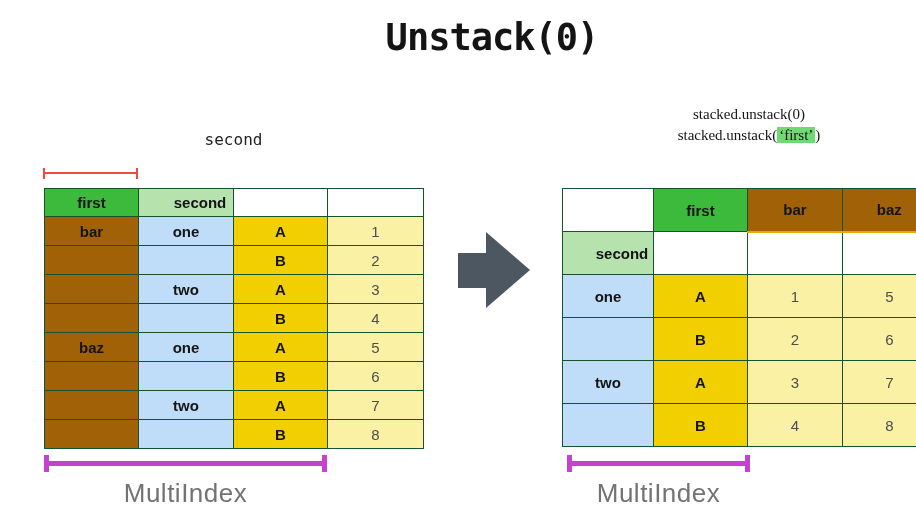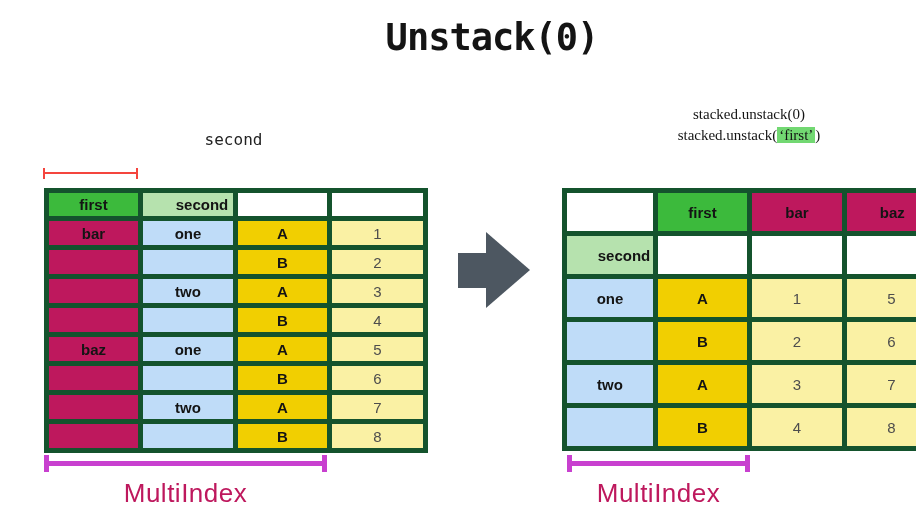--- a/index.html
+++ b/index.html
@@ -12,31 +12,31 @@
     font-family:"DejaVu Sans Mono", monospace; font-size:37px; font-weight:600; color:#141414;
     letter-spacing:-1px;
   }
   .caption-stacked {
     position:absolute; left:10px; top:130px; width:379px; text-align:center;
     font-family:"DejaVu Sans Mono", monospace; font-size:16px; color:#222;
   }
   
   table { border-collapse:collapse; table-layout:fixed; position:absolute; }
   td {
-    border:5px solid #14532d; text-align:center; vertical-align:middle;
+    border:1px solid #14532d; text-align:center; vertical-align:middle;
     font-size:15px; font-weight:bold; color:#141414; padding:0; overflow:hidden;
   }
   .left-table  { left:10px;  top:188px; width:379px; }
   .right-table { left:528px; top:188px; width:374px; }
   .left-table tr  { height:29px; }
   .left-table tr.hdr { height:28px; }
   .right-table tr { height:43px; }
   .c-green    { background:#3cba3c; }
   .c-ltgreen  { background:#b6e2ae;padding-left:28px; }
-  .c-blue     { background:#be185d; }
+  .c-blue     { background:#a16207; }
   .c-ltblue   { background:#bfdcf8; }
   .c-gold     { background:#f1cf01; }
   .c-ltyellow { background:#faf1a4; }
   .c-white    { background:#ffffff; }
   .num { font-weight:normal; color:#4d4d4d; }
   .gold-b { border-bottom:2px solid #e8a800; }
   .gold-r { border-right:2px solid #e8a800; }
   
   .code-block {
     position:absolute; left:528px; top:104px; width:374px; text-align:center;
@@ -53,21 +53,21 @@
   .red-bracket { left:9px; top:168px; width:95px; height:11px; }
   .red-bracket .bar  { top:4px; height:2px; background:#f4453e; }
   .red-bracket .endL,.red-bracket .endR { width:2px; background:#f4453e; }
   .mi-bracket { top:455px; height:17px; }
   .mi-bracket .bar { top:6px; height:5px; background:#c840cf; }
   .mi-bracket .endL,.mi-bracket .endR { width:5px; background:#c840cf; }
   .mi-left  { left:10px;  width:283px; }
   .mi-right { left:533px; width:183px; }
   .mi-label {
     position:absolute; top:478px; text-align:center;
-    font-size:26px; font-weight:300; color:#be185d; letter-spacing:0.5px;
+    font-size:26px; font-weight:300; color:#737373; letter-spacing:0.5px;
   }
   .mi-label-left  { left:10px;  width:283px; }
   .mi-label-right { left:533px; width:183px; }
   
   .arrow-bar {
     position:absolute; left:424px; top:253px; width:28px; height:35px; background:#4d5761;
   }
   .arrow-head {
     position:absolute; left:452px; top:232px; width:0; height:0;
     border-top:38px solid transparent; border-bottom:38px solid transparent;

